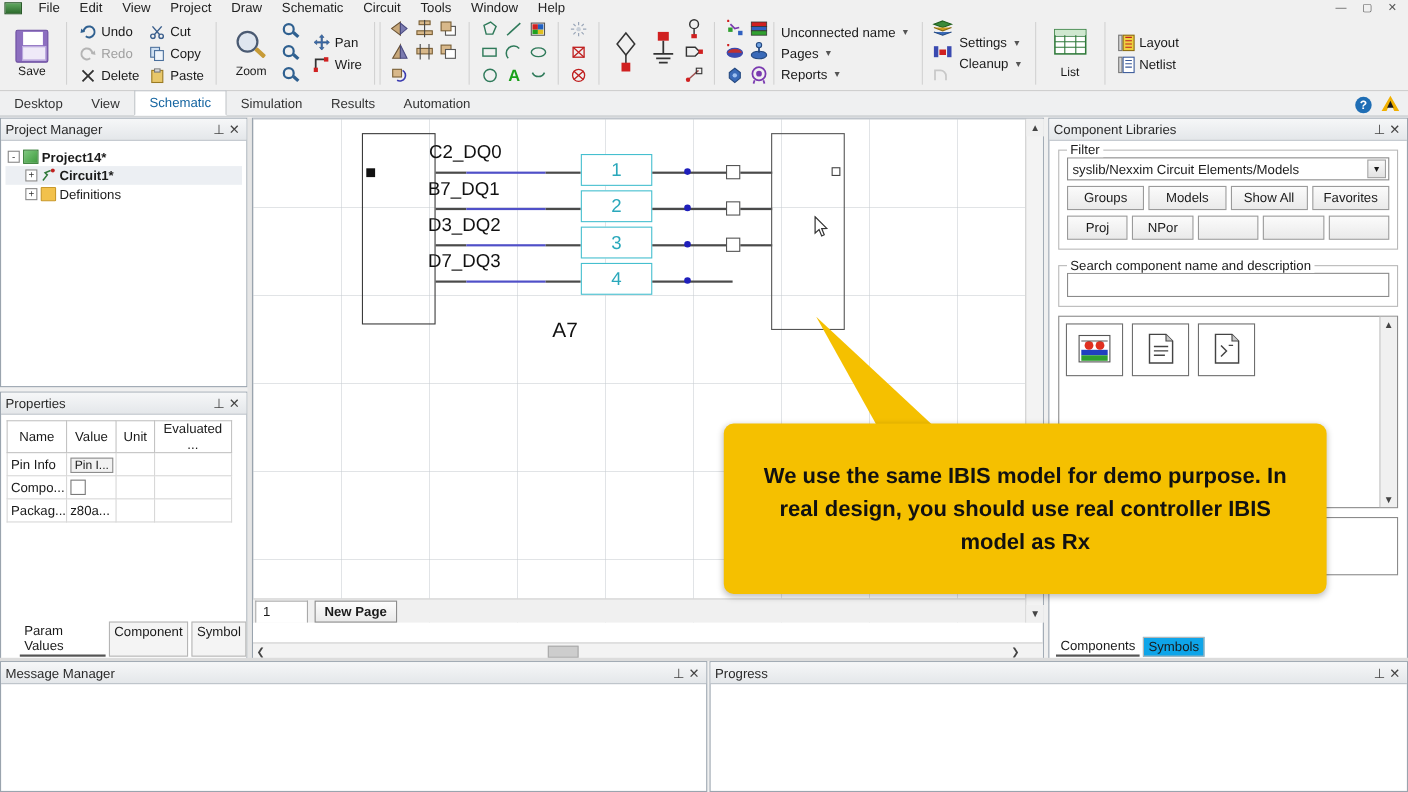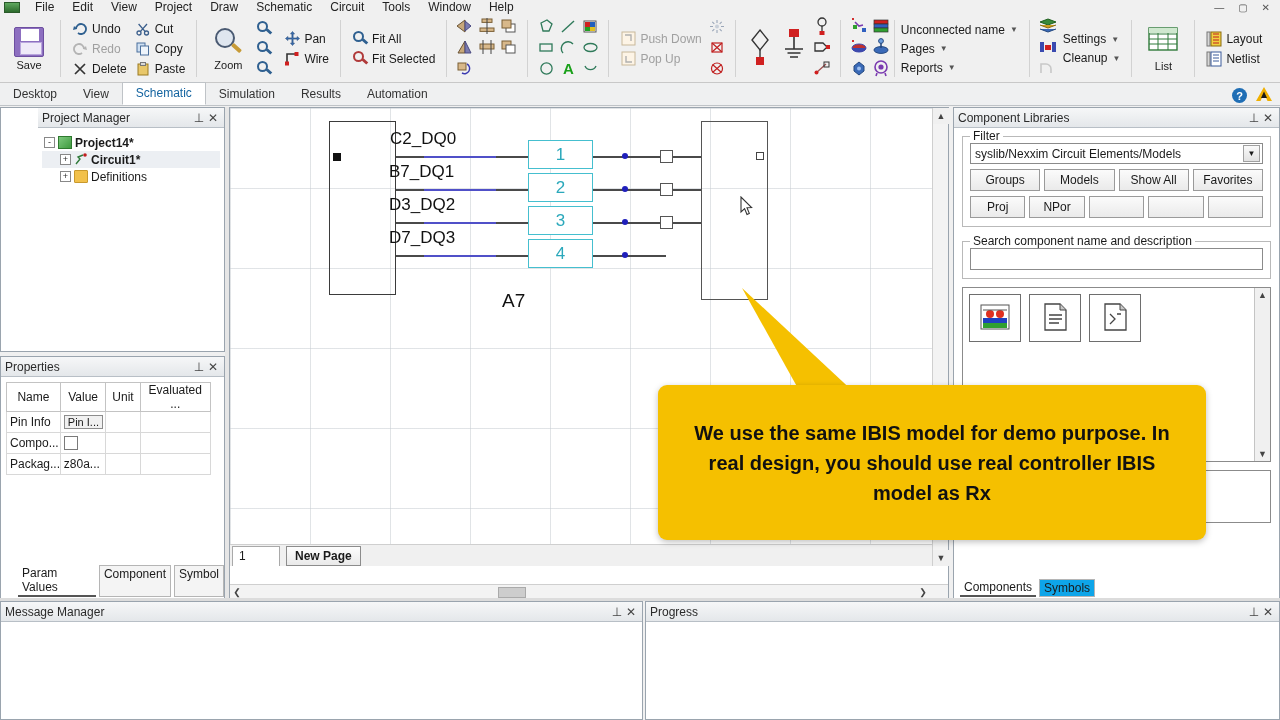--- a/index.html
+++ b/index.html
@@ -90,21 +90,21 @@
   
   .panel{ position:absolute; background:#fff; border:1px solid #9aa4ae; }
   .ptitle{ height:20px; background:linear-gradient(180deg,#f6f7f8,#e4e7ea);
     border-bottom:1px solid #b8bfc6; display:flex; align-items:center;
     padding:0 4px; font-size:12px; color:#2a2a2a; }
   .ptitle .sp{ flex:1; }
   .ptitle .pin, .ptitle .cls{ width:14px; text-align:center; color:#444;
     font-size:12px; }
 
   
-  #projmgr{ left:0; top:107px; width:225px; height:245px;padding-left:37px; }
+  #projmgr{ left:0; top:107px; width:225px; height:245px; }
   .tree{ padding:6px 4px; font-size:12px; }
   .tnode{ display:flex; align-items:center; height:17px; white-space:nowrap; }
   .texp{ width:11px; height:11px; border:1px solid #888; background:#fff;
     font-size:9px; line-height:9px; text-align:center; margin-right:3px;
     color:#333; flex:none; }
   .tico{ width:14px;height:13px; margin-right:3px; flex:none; }
   .ico-proj{ background:linear-gradient(135deg,#7ec97e,#3f9b3f); border:1px solid #2f7a2f;}
   .ico-folder{ background:#f2c14b; border:1px solid #c9992c; border-radius:1px;}
   .bold{ font-weight:bold; }
   .sel{ background:#eceff3; }
@@ -372,42 +372,20 @@
                 <rect x="0" y="10.5" width="4" height="4" fill="#d02020"></rect>
                 <rect x="9.5" y="1" width="4" height="4" fill="#d02020"></rect>
               </svg>
           </span>
           <span>Wire</span>
         </div>
       </div>
     </div>
     <div class="rsep"></div>
 
-    <div class="rgroup">
-      <div class="vstack">
-        <div class="rowbtn">
-          <span class="ic">
-            <span class="smag">
-                <i></i>
-                <b></b>
-              </span>
-          </span>
-          <span>Fit All</span>
-        </div>
-        <div class="rowbtn">
-          <span class="ic">
-            <span class="smag red">
-                <i></i>
-                <b></b>
-              </span>
-          </span>
-          <span>Fit Selected</span>
-        </div>
-      </div>
-    </div>
     <div class="rsep"></div>
 
     <div class="rgroup">
       <div class="icgrid">
         <div class="icrow">
           <div class="icbox">
             <span>
               <svg width="18" height="16" viewBox="0 0 18 16">
                   <path d="M9 2v12L1 8z" fill="#c8a87a" stroke="#6b5436"></path>
                   <path d="M9 3v10l6-5z" fill="#7b7bb0" stroke="#4a4a80"></path>
@@ -545,40 +523,20 @@
                   <path d="M3 5a6 6 0 0 0 11 0" fill="none" stroke="#2f7a5a" stroke-width="1.4"></path>
                 </svg>
             </span>
           </div>
         </div>
       </div>
     </div>
     <div class="rsep"></div>
 
     <div class="rgroup">
-      <div class="vstack">
-        <div class="rowbtn dim">
-          <span class="ic">
-            <svg width="15" height="15" viewBox="0 0 15 15">
-                <rect x="1" y="1" width="13" height="13" fill="#fdf4e6" stroke="#c8b89a"></rect>
-                <path d="M4 4h6v6" fill="none" stroke="#b0b0b0" stroke-width="1.4"></path>
-              </svg>
-          </span>
-          <span>Push Down</span>
-        </div>
-        <div class="rowbtn dim">
-          <span class="ic">
-            <svg width="15" height="15" viewBox="0 0 15 15">
-                <rect x="1" y="1" width="13" height="13" fill="#fdf4e6" stroke="#c8b89a"></rect>
-                <path d="M11 11H5V5" fill="none" stroke="#b0b0b0" stroke-width="1.4"></path>
-              </svg>
-          </span>
-          <span>Pop Up</span>
-        </div>
-      </div>
       <div class="icgrid">
         <div class="icrow">
             <div class="icbox">
           <span>
             <svg width="16" height="15" viewBox="0 0 16 15">
                   <g stroke="#9aa6b8" stroke-width="1.1">
                     <path d="M8 1v3M8 11v3M1 7.5h3M12 7.5h3M3.3 2.8l2 2M10.7 10.2l2 2M12.7 2.8l-2 2M5.3 10.2l-2 2"></path>
                   </g>
                   <circle cx="8" cy="7.5" r="2" fill="#c8cfd8"></circle>
                 </svg>

